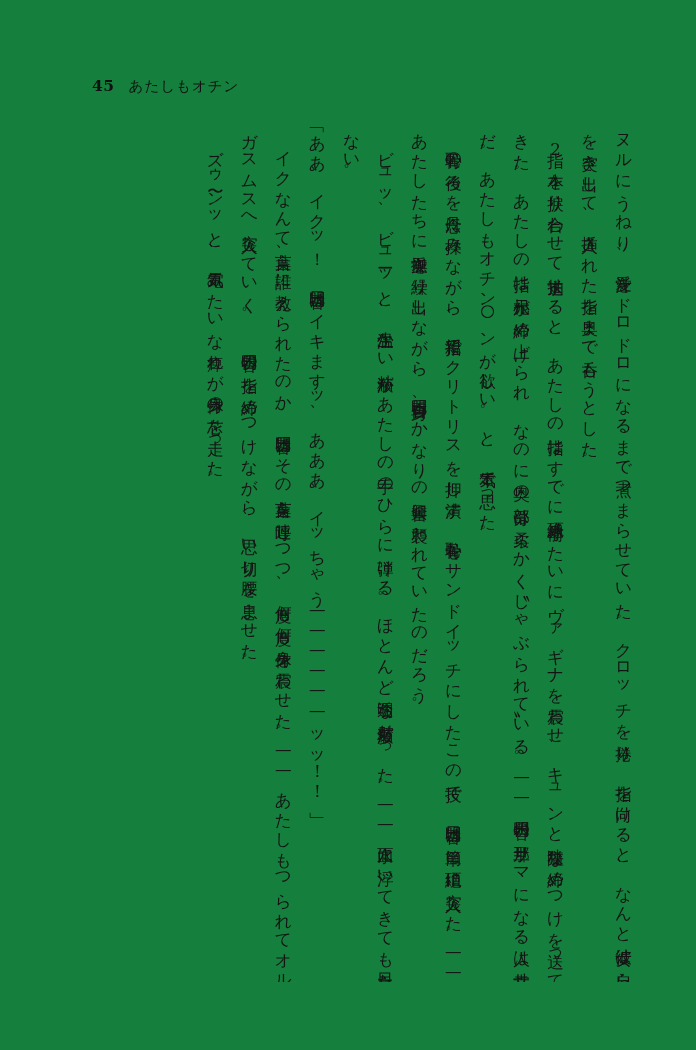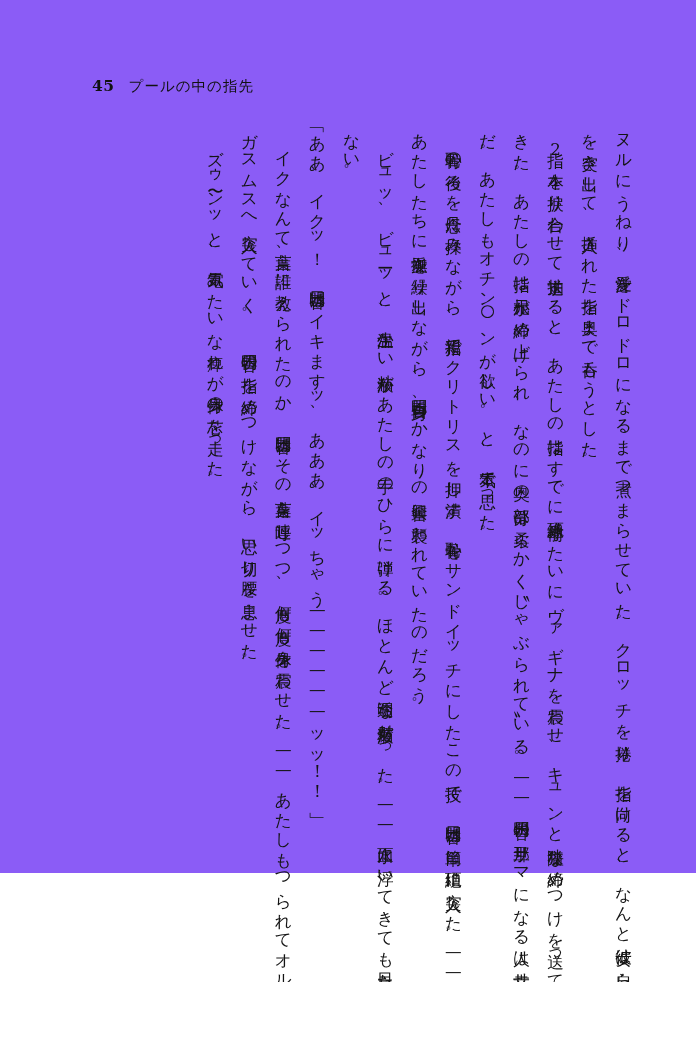--- a/index.html
+++ b/index.html
@@ -10,22 +10,22 @@
   body {
     width: 696px;
     height: 1050px;
     overflow: hidden;
     font-family: "DejaVu Serif", "Liberation Serif", serif;
     color: #141414;
   }
   .page {
     position: relative;
     width: 696px;
-    height: 873px;
-    background: #8b5cf6;
+    height: 1050px;
+    background: #15803d;
   }
   
   .running-head {
     position: absolute;
     top: 76px;
     left: 92px;
     display: flex;
     align-items: baseline;
     gap: 14px;
     font-size: 15px;
@@ -66,21 +66,21 @@
     text-indent: 0;
   }
 </style>
 </head>
 <body>
 
 <div class="page">
 
   <div class="running-head">
     <span class="folio">45</span>
-    <span class="chapter">プールの中の指先</span>
+    <span class="chapter">あたしもオチン</span>
   </div>
 
   <div class="body-text">
     <p class="no-indent">ヌルにうねり、愛汁をドロドロになるまで煮つまらせていた。クロッチを捲り、指を向けると、なんと彼女は自ら腰を突き出して、挿入された指を奥まで呑もうとした。</p>
     <p>指2本を捩り合わせて抽送すると、あたしの指はすでに絶頂寸前みたいにヴァギナを震わせ、キュンと狭隘な締めつけを送ってきた。あたしの指は根元が締め上げられ、なのに奥の部分は柔らかく〝しゃぶられて〟いる。——明日香の旦那サマになる人は幸せだ。あたしもオチン○ンが欲しい。と、本気で思った。</p>
     <p>恥骨の後ろを丹念に揉みながら、親指でクリトリスを押し潰す。恥骨をサンドイッチにしたこの技で、明日香は簡単に絶頂に突入した。——あたしたちに愛撫を繰り出しながら、明日香自身、かなりの興奮に襲われていたのだろう。</p>
     <p>ビュッ、ビューッと、生温かい粘液があたしの手のひらに弾ける。ほとんど透明な射精液だった。——水面に浮いてきても目立たない。</p>
     <p class="no-indent">「ああ、イクッ！　明日香はイキますッ、あああ、イッちゃう——————ッッ!!」</p>
     <p>イクなんて言葉、誰に教えられたのか、明日香はその言葉を連呼しつつ、何度も何度も身体を震わせた。——あたしもつられてオルガスムスへ突入していく。　明日香の指を締めつけながら、思い切り腰を息ませた。</p>
     <p>ズゥ〜ンッと、電気みたいな痺れが身体の芯を走った。</p>

